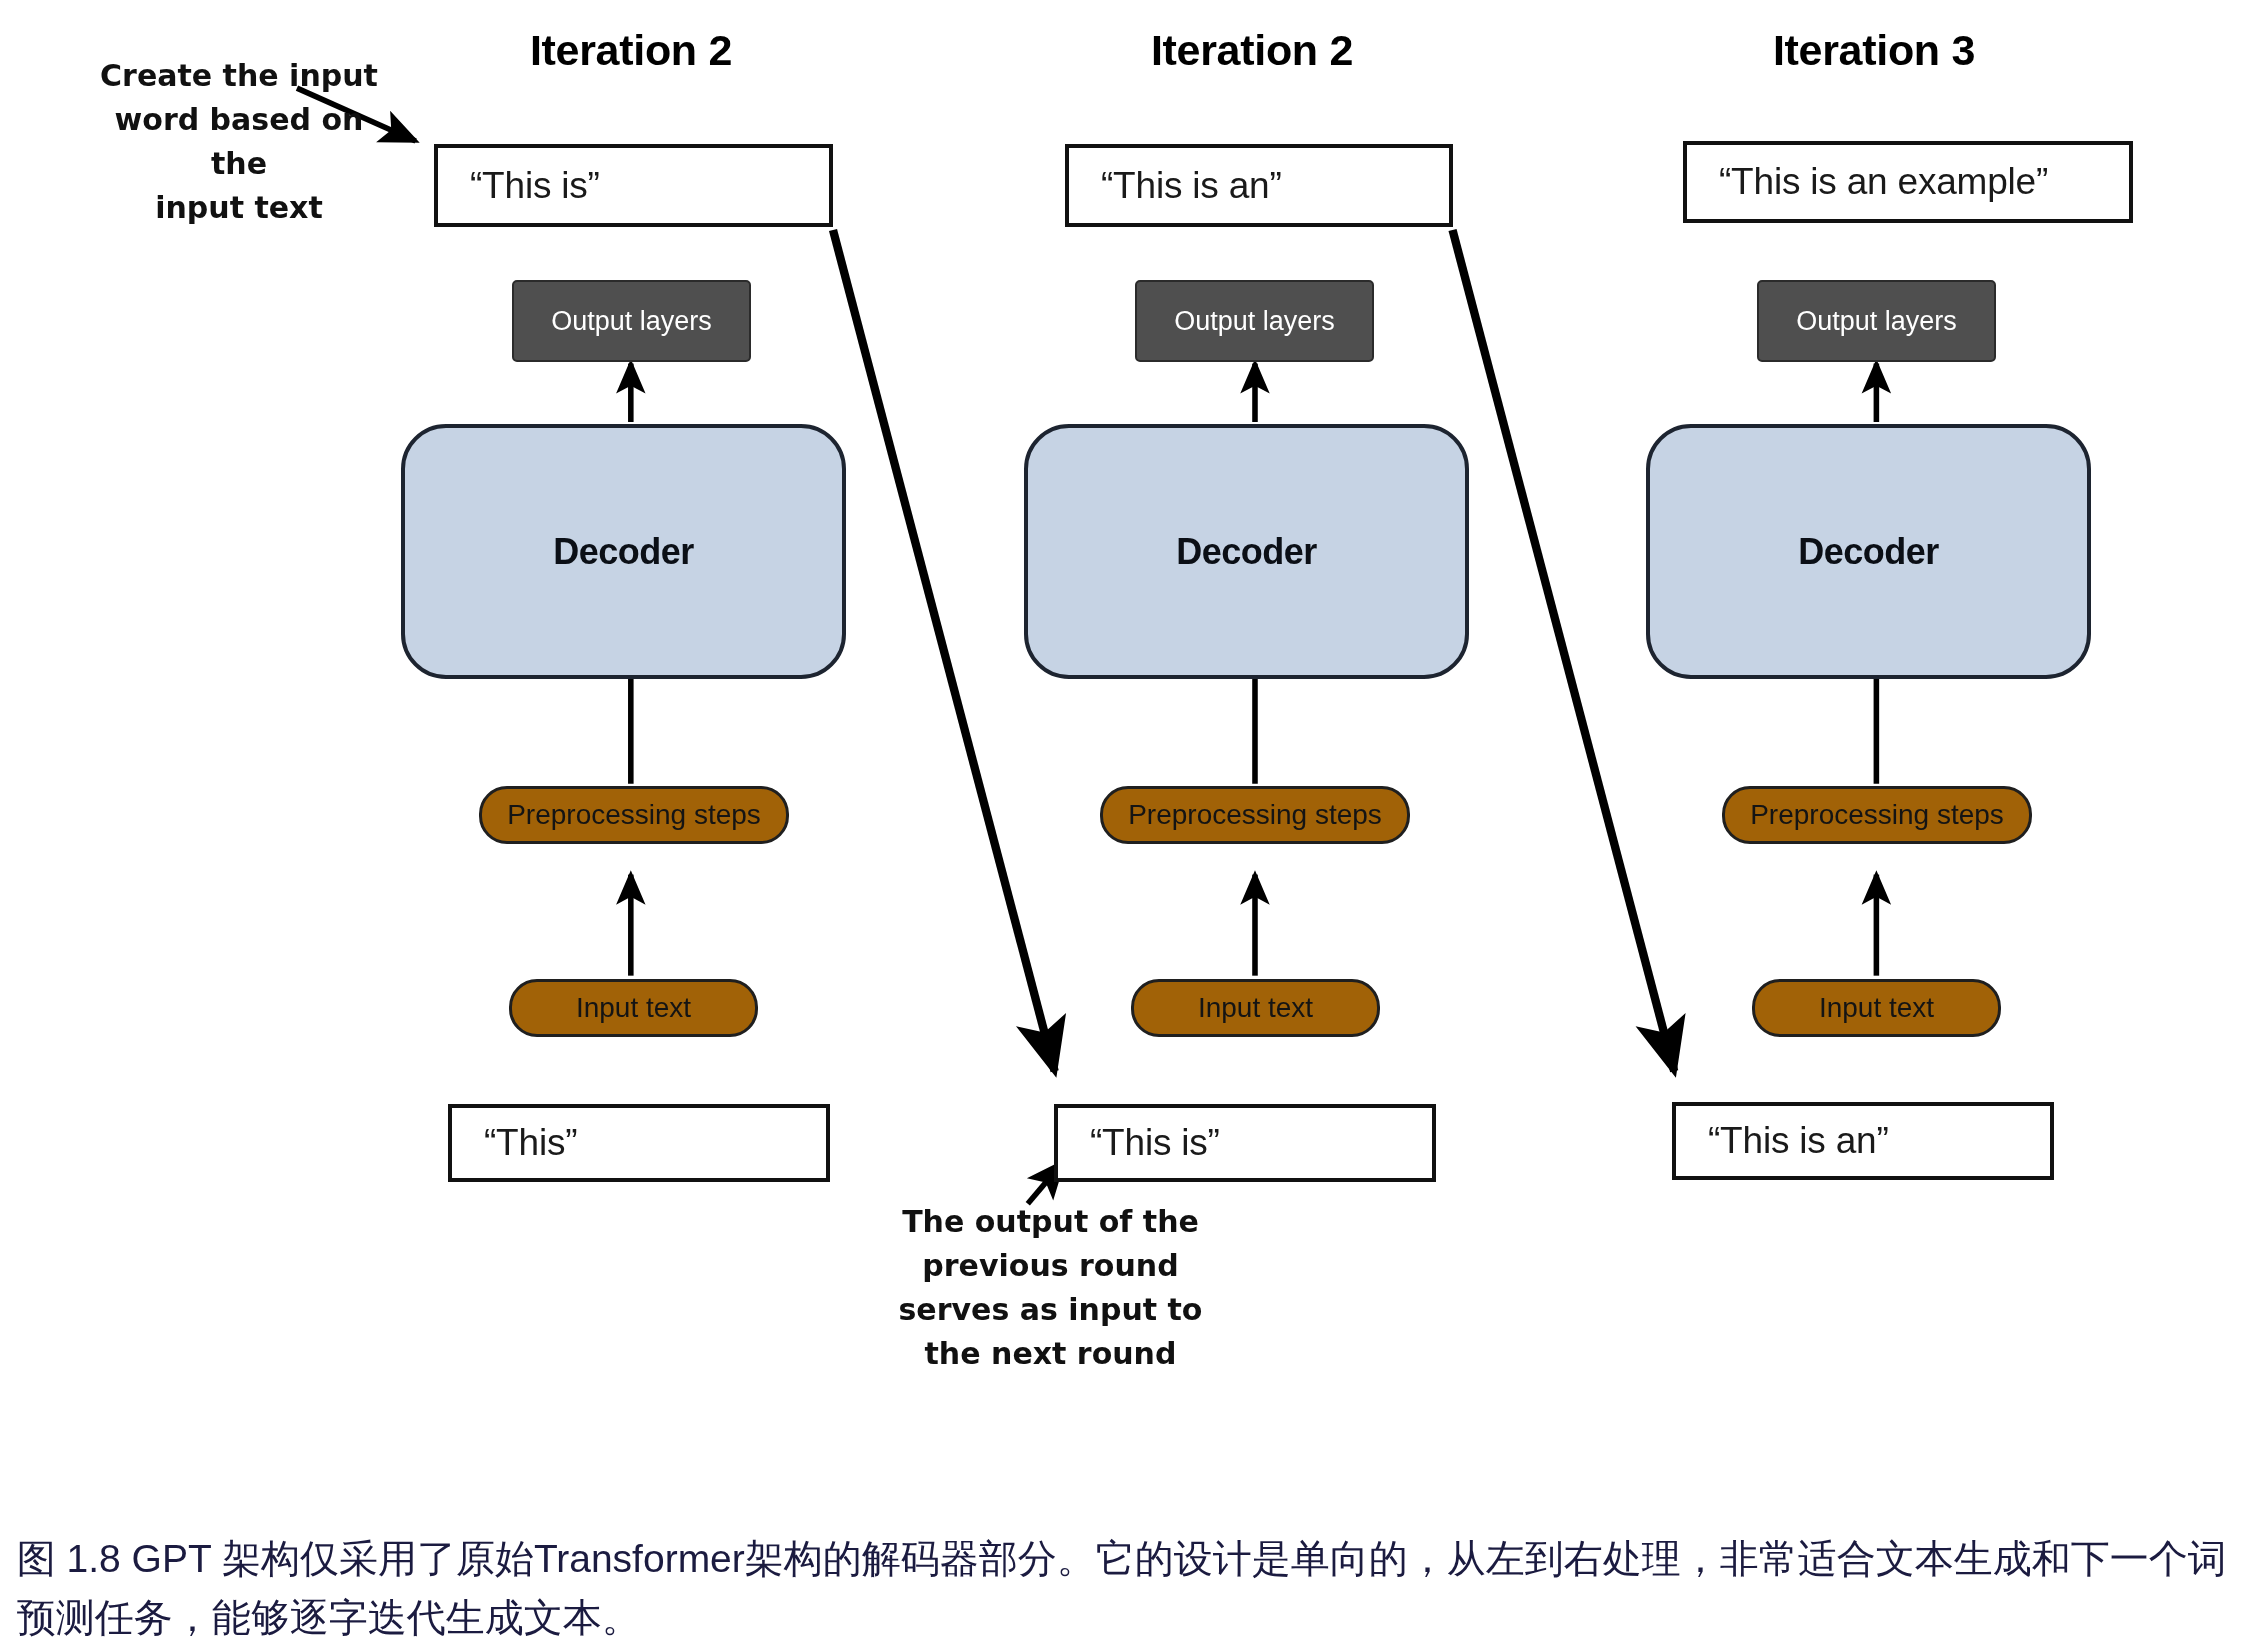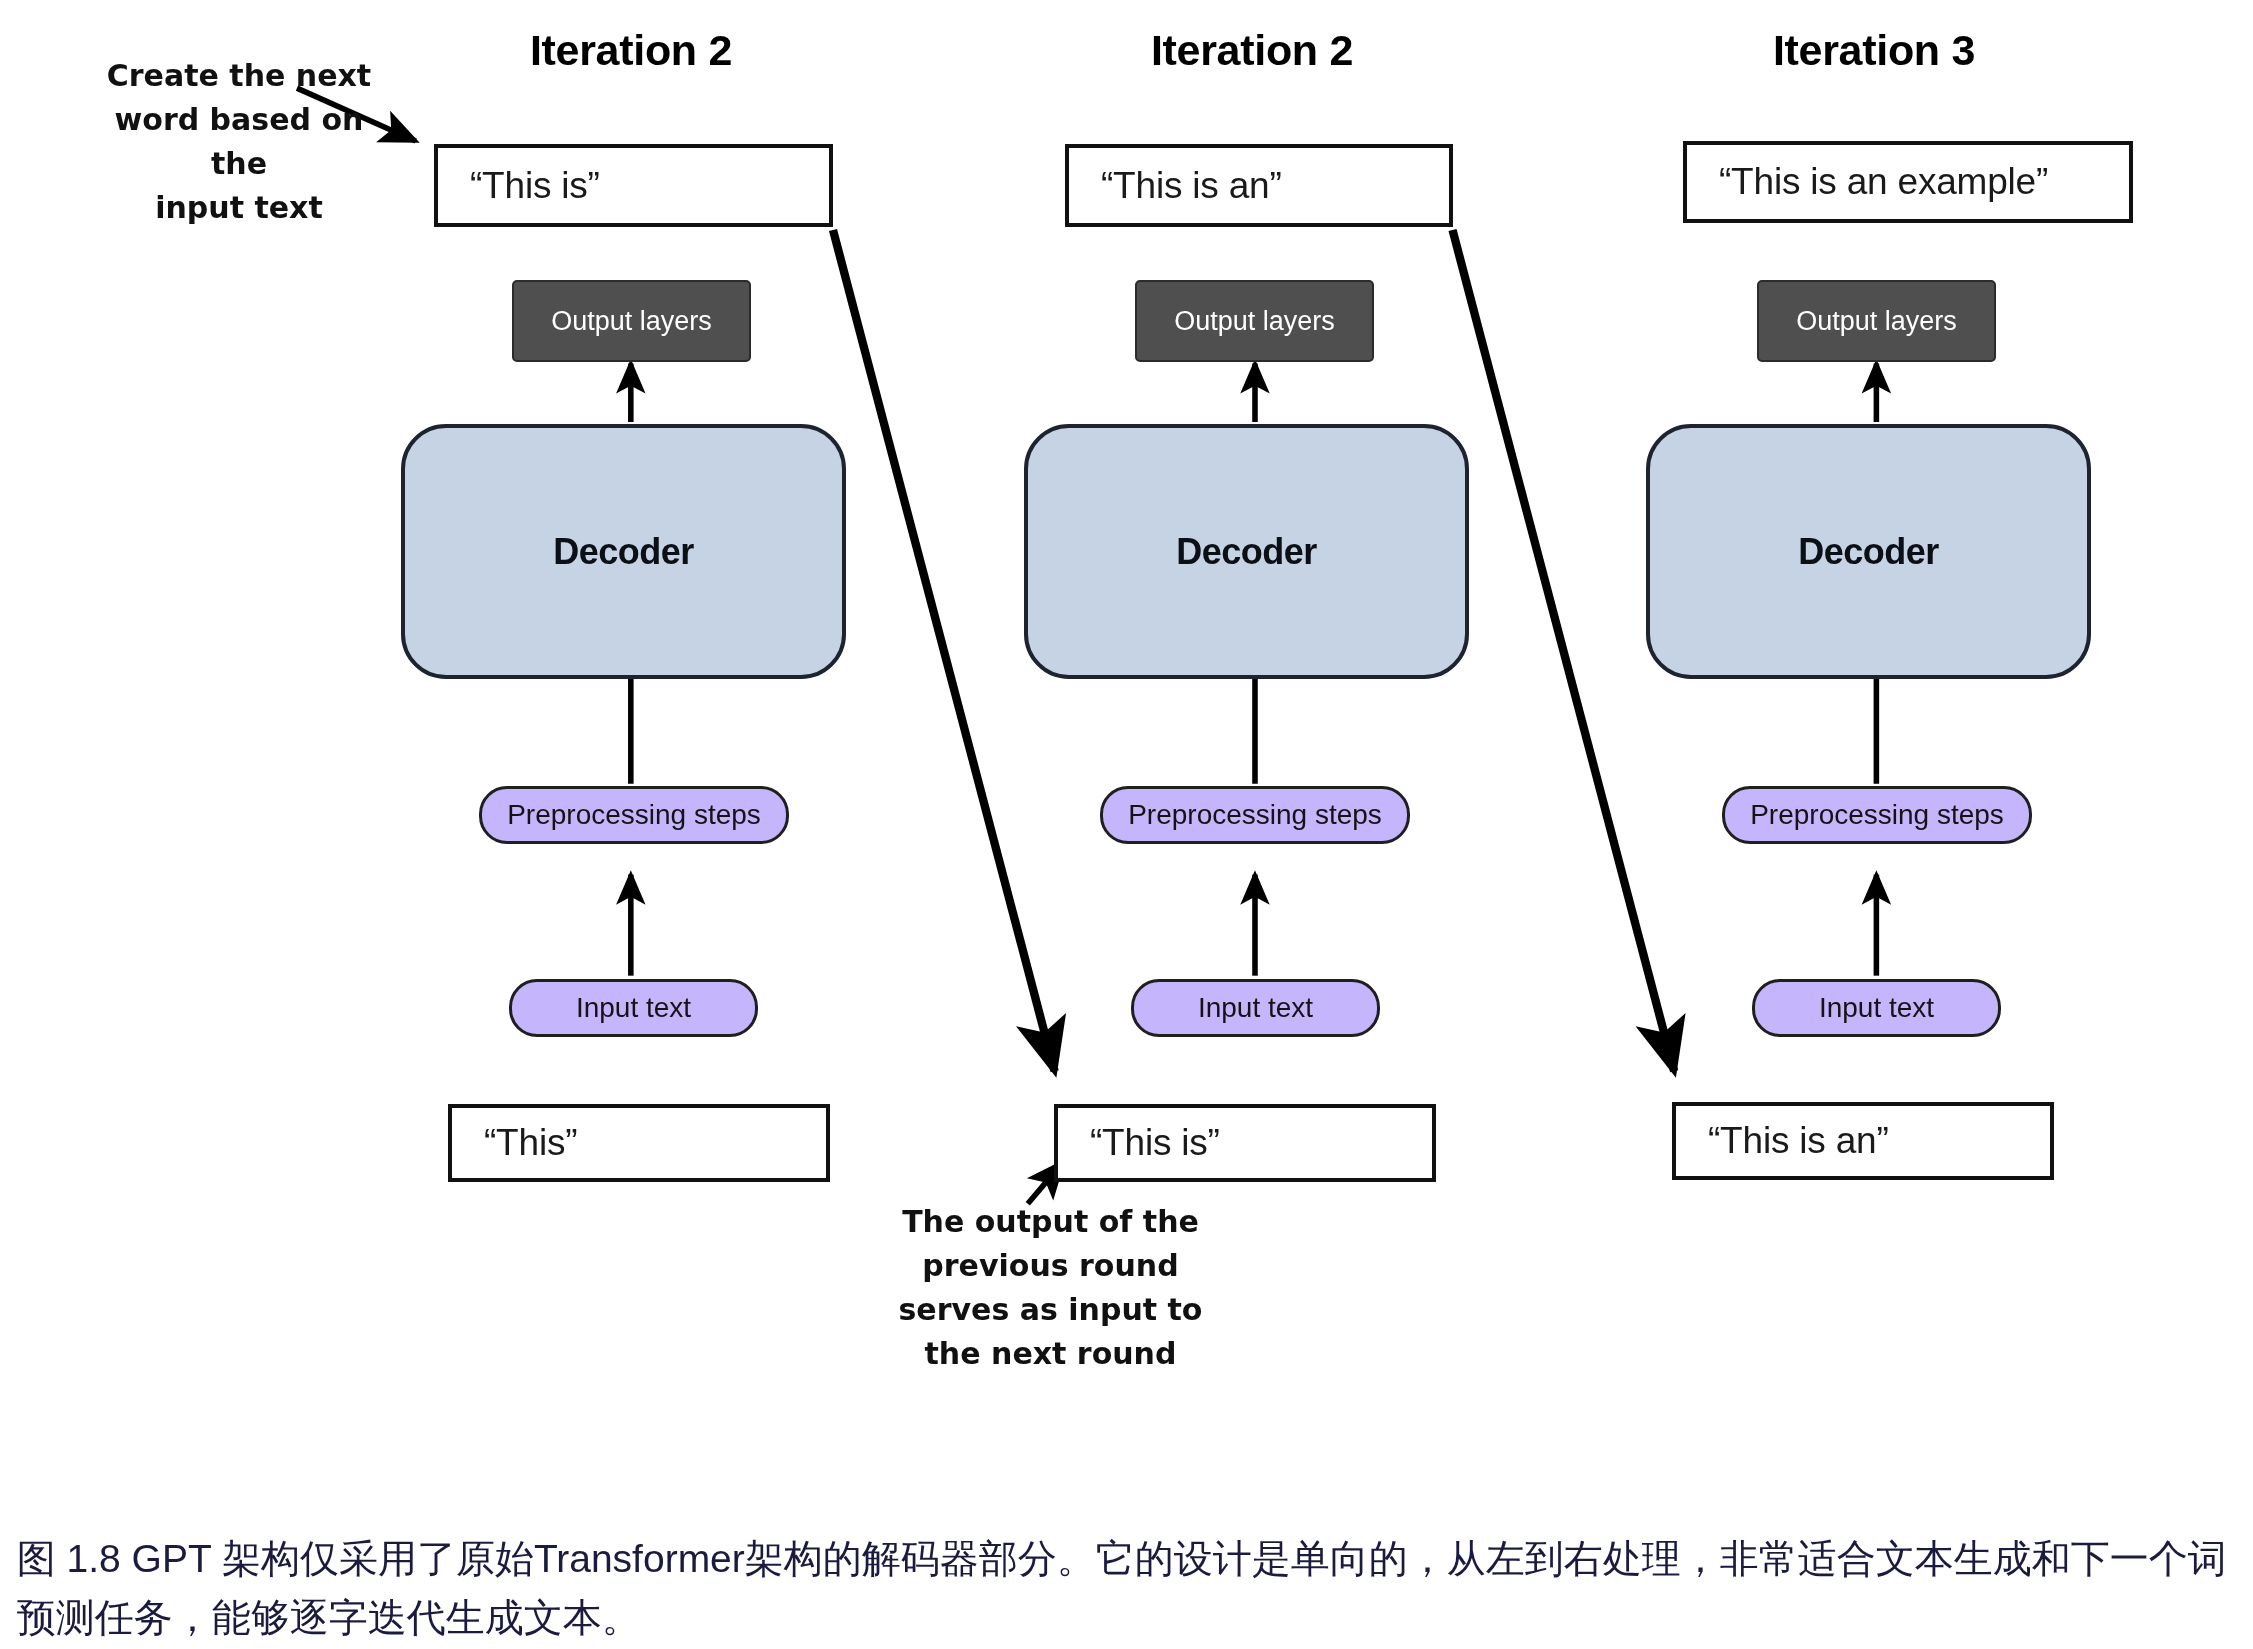--- a/index.html
+++ b/index.html
@@ -70,21 +70,21 @@
     align-items: center;
     justify-content: center;
     font-size: 36px;
     font-weight: bold;
     color: #0b0f16;
     letter-spacing: -0.5px;
   }
 
   
   .capsule {
-    background: #c4b5fd;
+    background: #a16207;
     border: 3.7px solid #1f1f1f;
     border-radius: 28px;
     display: flex;
     align-items: center;
     justify-content: center;
     font-size: 28px;
     color: #141414;
     white-space: nowrap;
   }
 
@@ -157,21 +157,21 @@
     <g>
       <path d="M898,248 L1137,1155" stroke="#000" stroke-width="9" fill="none" marker-end="url(#ah)"></path>
     </g>
 
     <g>
       <path d="M1566,248 L1805,1155" stroke="#000" stroke-width="9" fill="none" marker-end="url(#ah)"></path>
     </g>
   </svg>
 
   <div class="node note" style="left:100px; top:54px; width:278px;">
-    <div>Create the next</div>
+    <div>Create the input</div>
     <div>word based on the</div>
     <div>input text</div>
   </div>
 
   <div class="node note" style="left:879px; top:1200px; width:343px;">
     <div>The output of the</div>
     <div>previous round</div>
     <div>serves as input to</div>
     <div>the next round</div>
   </div>

